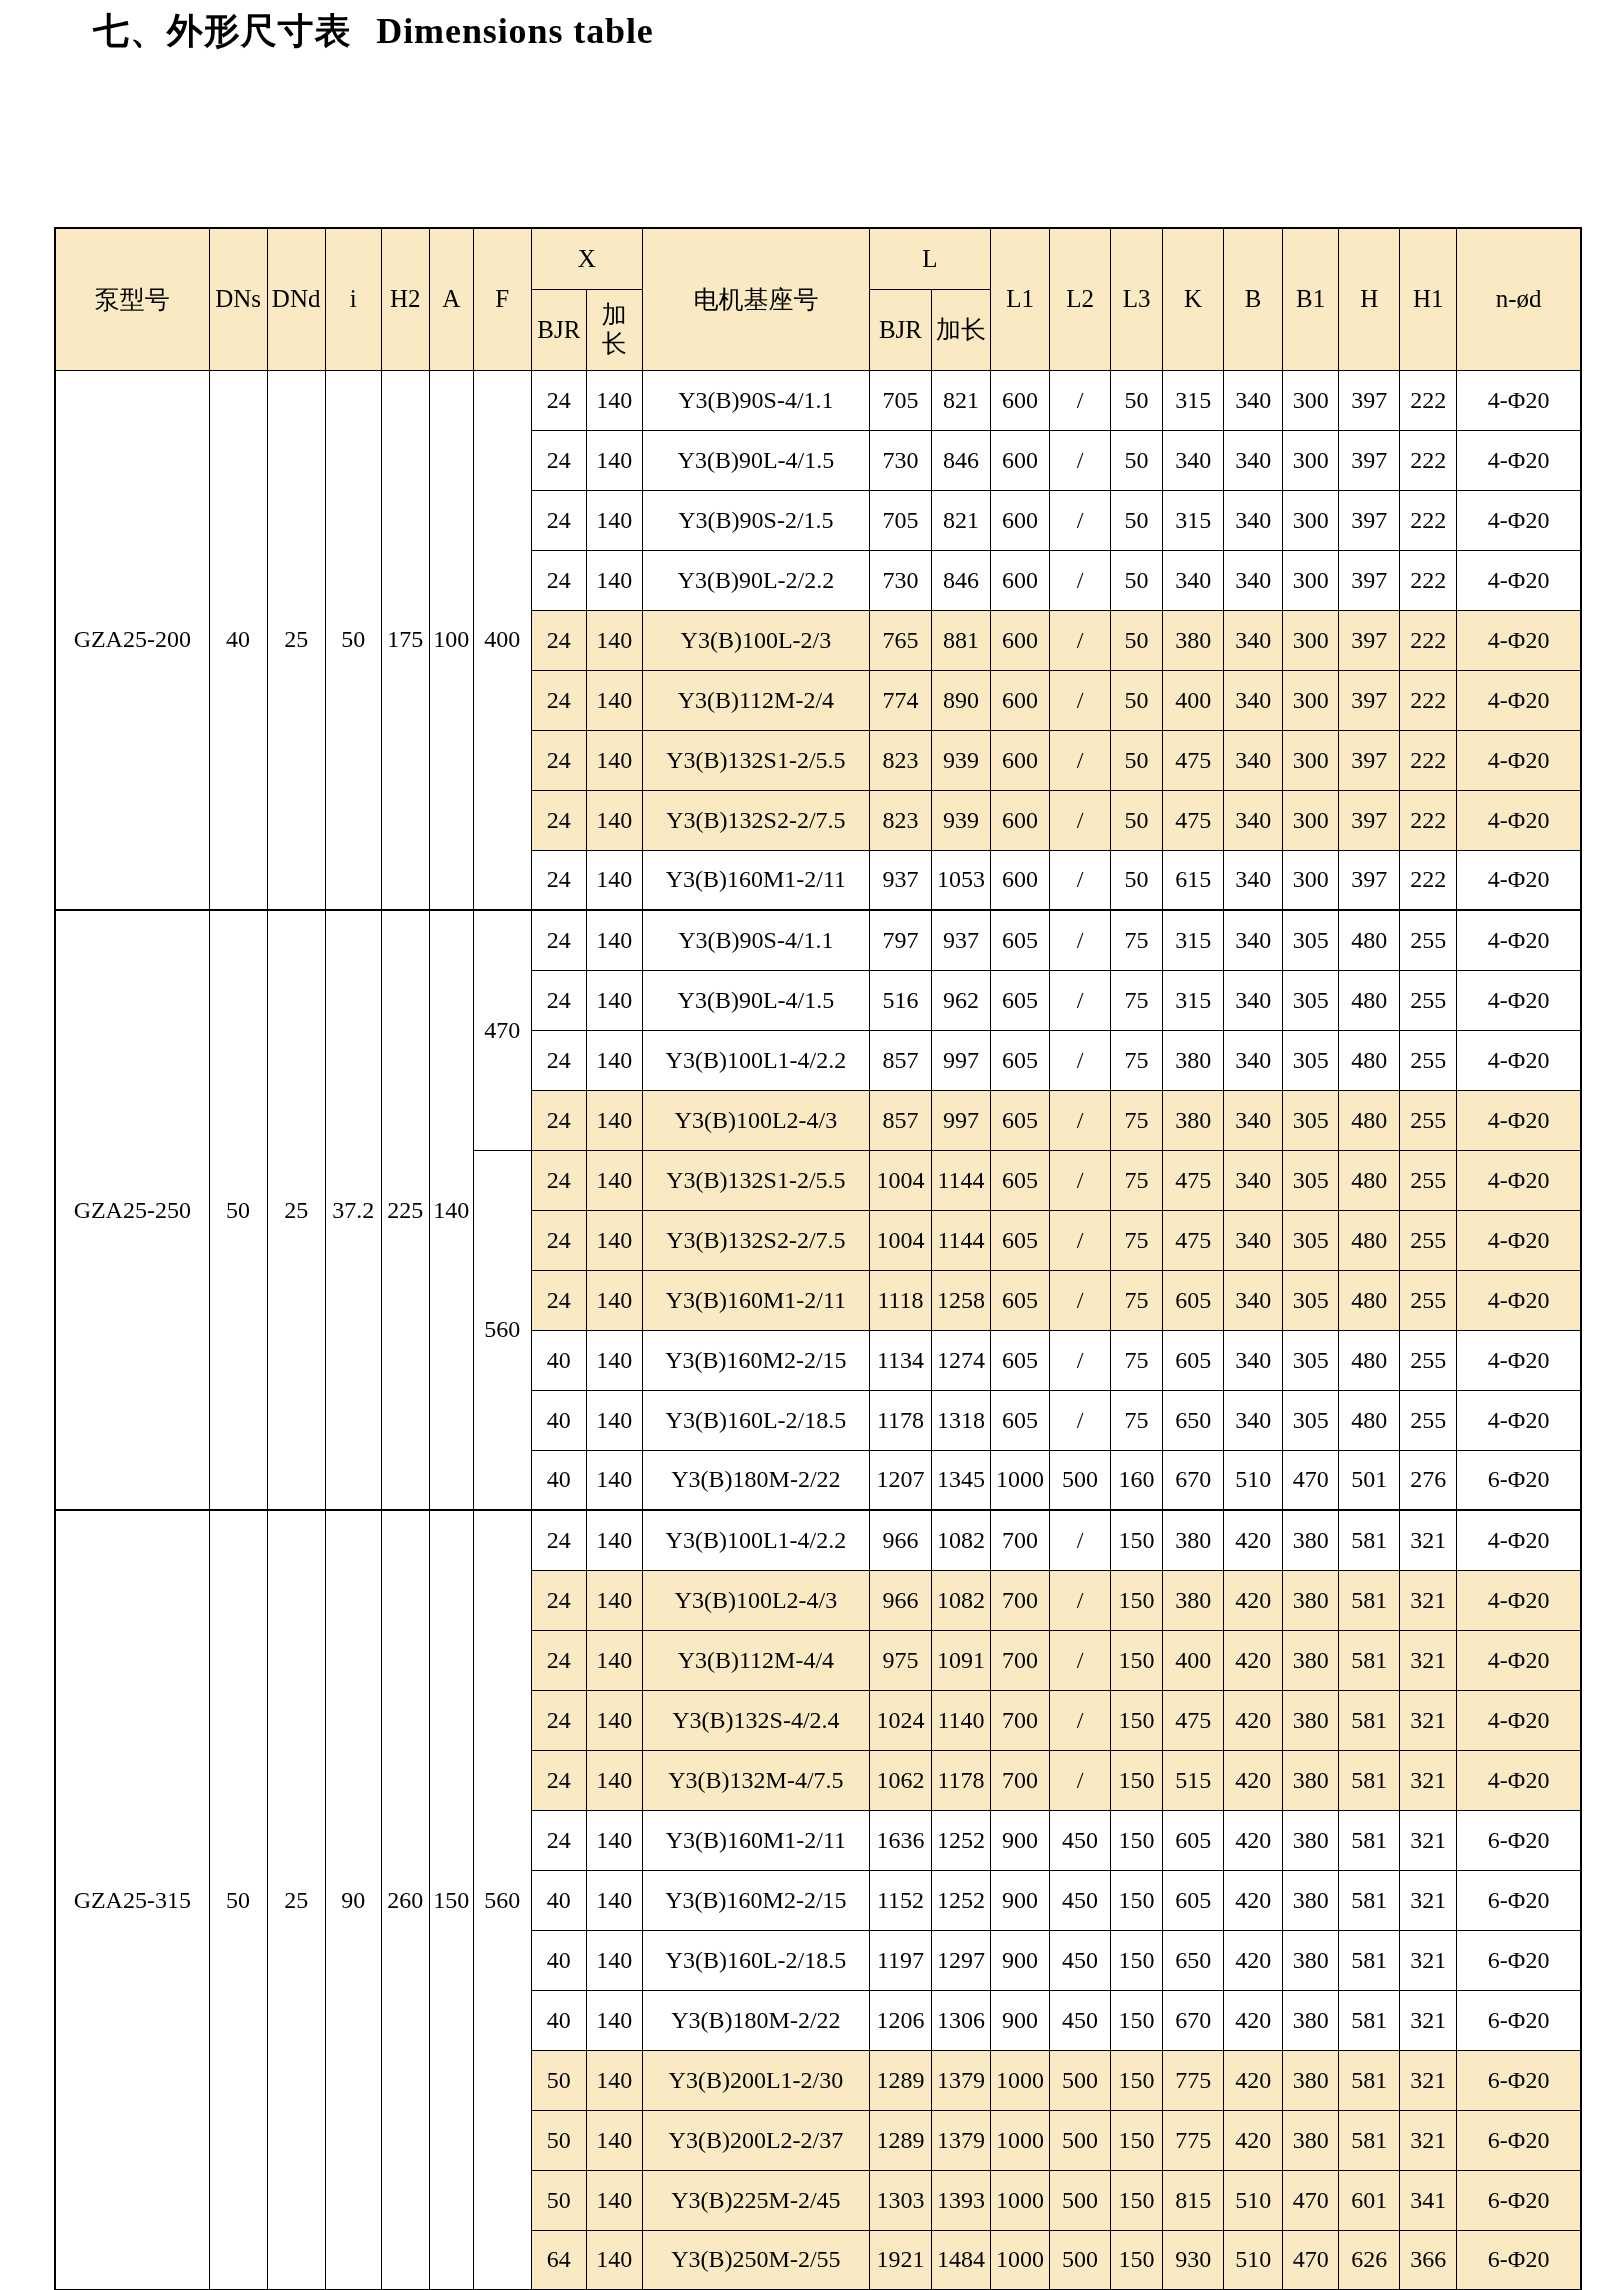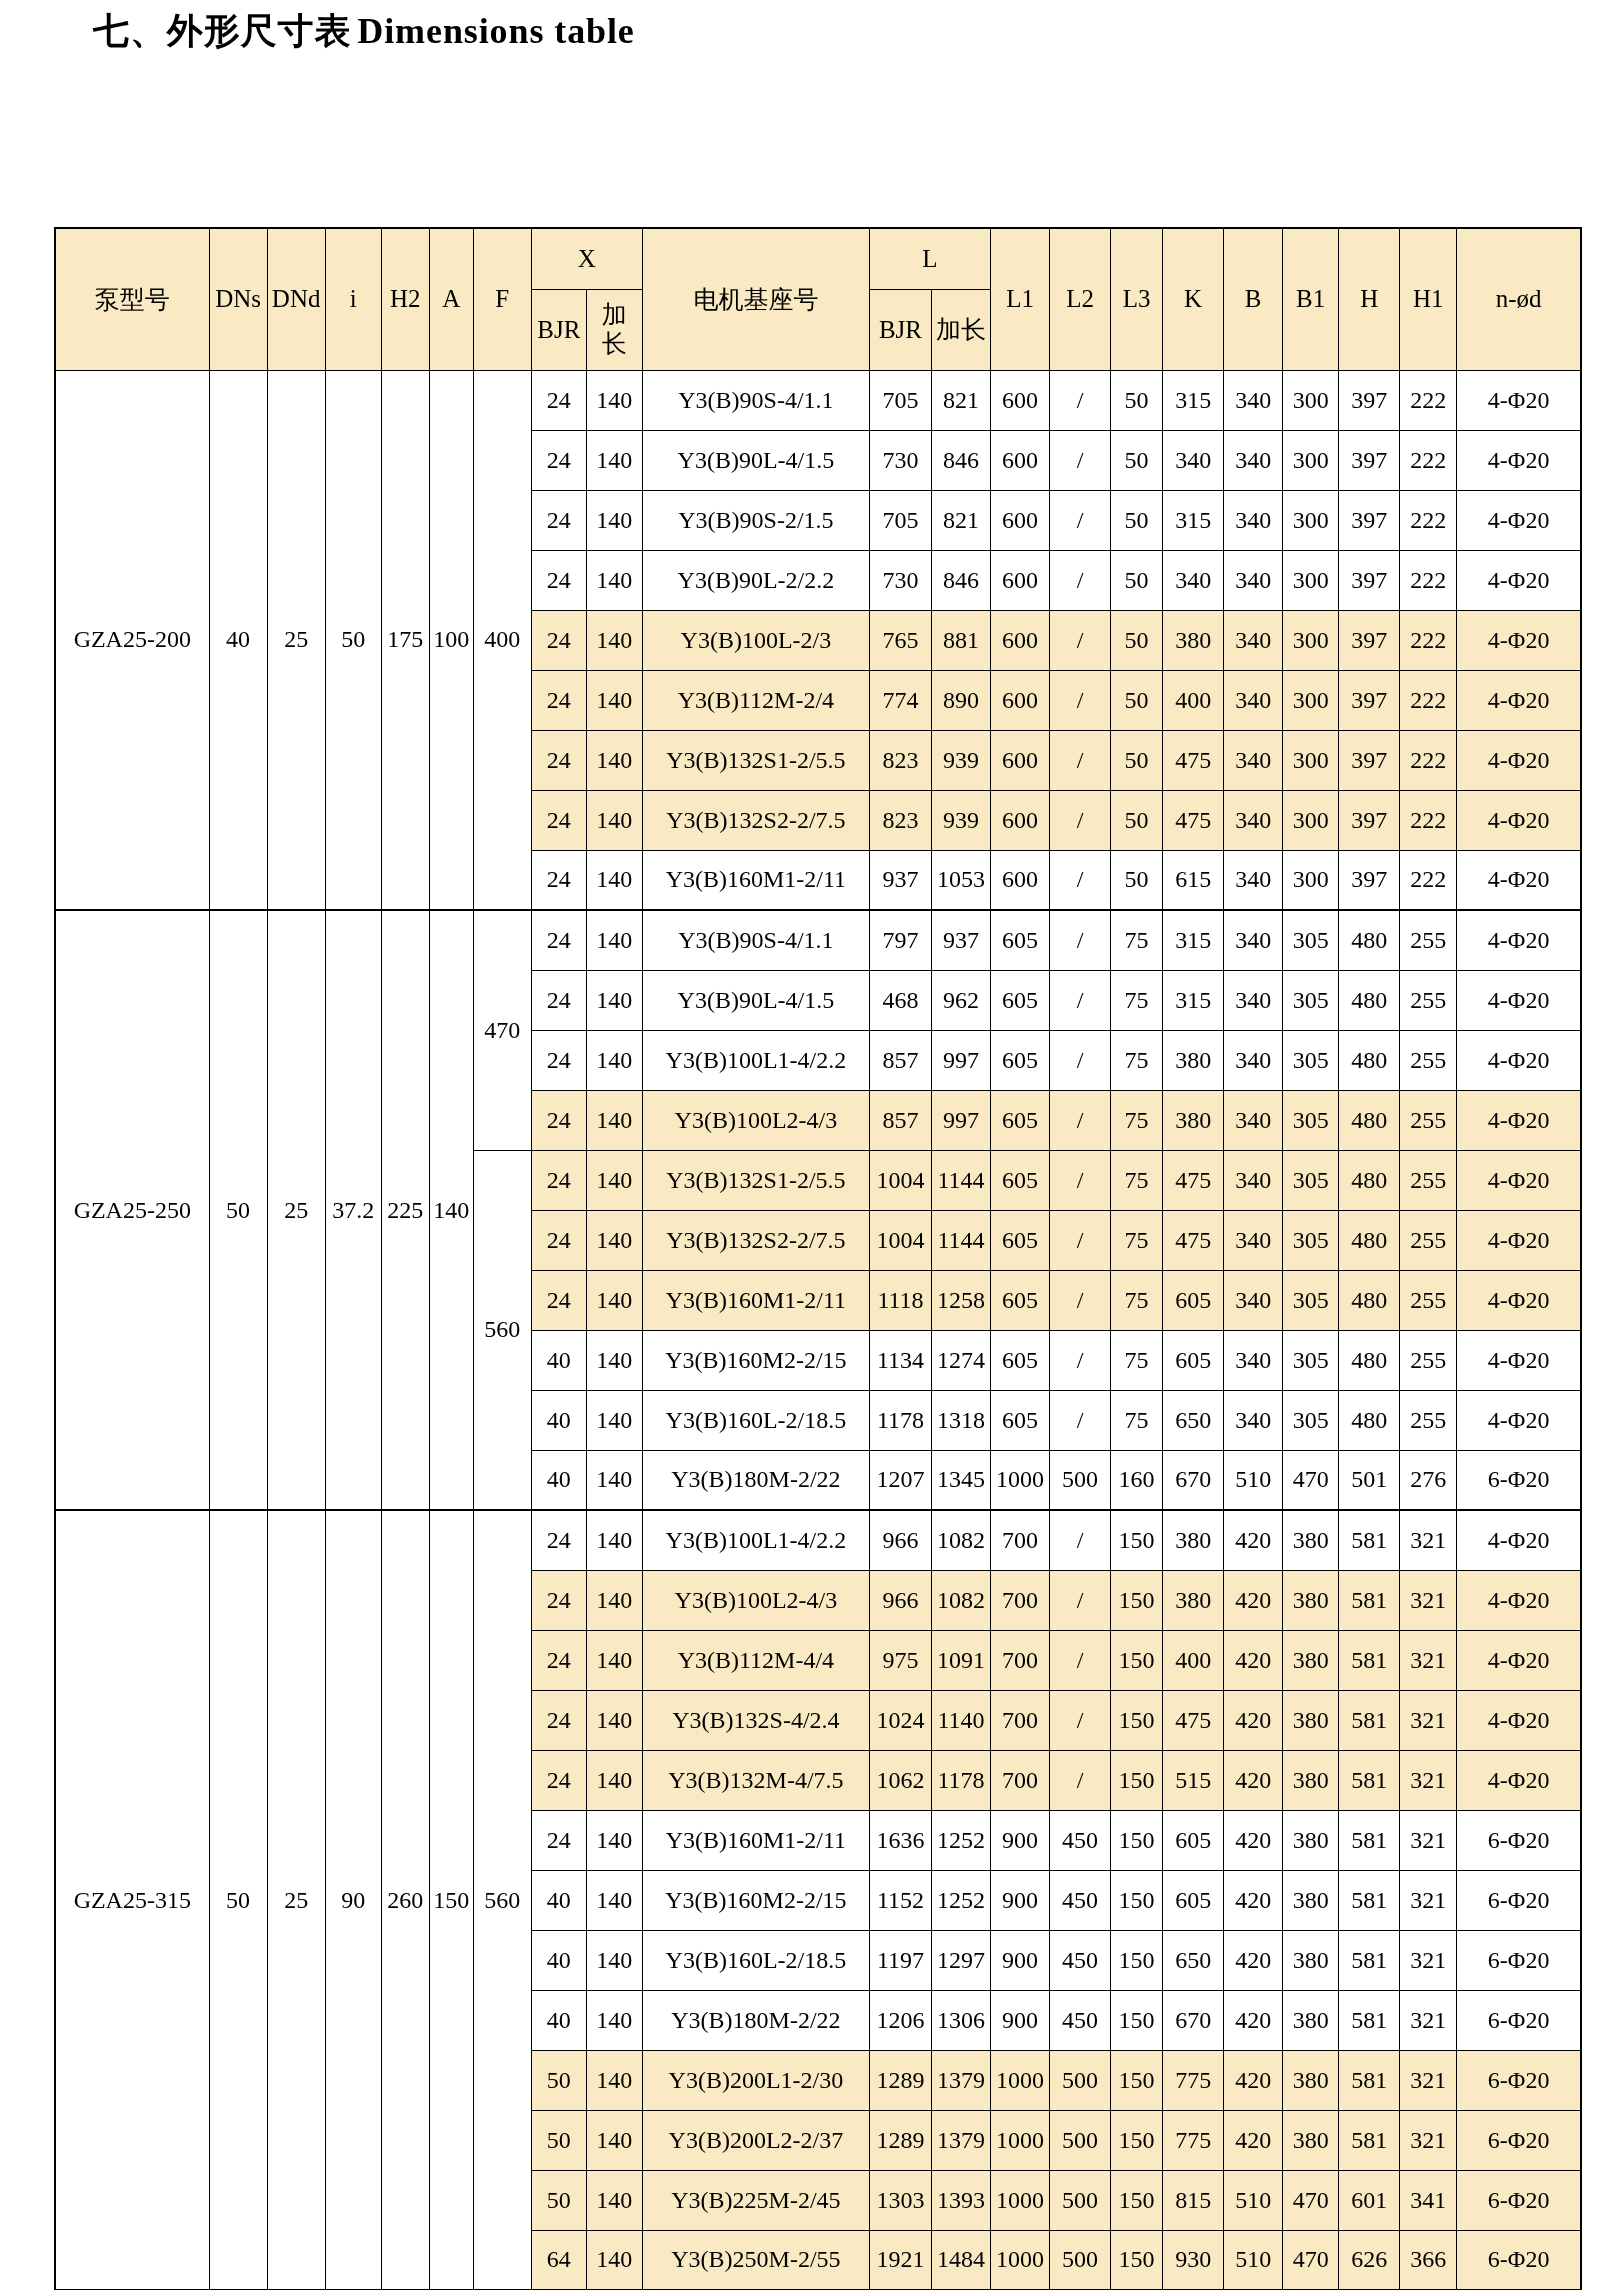--- a/index.html
+++ b/index.html
@@ -4,21 +4,21 @@
 <style>
   html,body{margin:0;padding:0;}
   body{
     width:1620px;height:2291px;background:#ffffff;position:relative;
     font-family:"Liberation Serif","DejaVu Serif",serif;color:#000;
   }
   .page-title{
     position:absolute;left:93px;top:7.2px;font-size:36px;font-weight:bold;
     letter-spacing:0.9px;white-space:nowrap;
   }
-  .page-title .en{margin-left:6px;}
+  .page-title .en{margin-left:25px;}
   table.dim{
     position:absolute;left:54px;top:227px;border-collapse:collapse;
     table-layout:fixed;width:1528px;border:2.7px solid #000;
   }
   th,td{
     border:1.8px solid #000;text-align:center;vertical-align:middle;
     padding:0;font-weight:normal;overflow:hidden;
   }
   thead th{background:#F9EAC4;font-size:25px;}
   thead tr.h1{height:61px;}
@@ -262,21 +262,21 @@
         <td class="d">340</td>
         <td class="d">305</td>
         <td class="d">480</td>
         <td class="d">255</td>
         <td class="d">4-Φ20</td>
       </tr>
       <tr>
         <td class="d">24</td>
         <td class="d">140</td>
         <td class="d">Y3(B)90L-4/1.5</td>
-        <td class="d">468</td>
+        <td class="d">516</td>
         <td class="d">962</td>
         <td class="d">605</td>
         <td class="d">/</td>
         <td class="d">75</td>
         <td class="d">315</td>
         <td class="d">340</td>
         <td class="d">305</td>
         <td class="d">480</td>
         <td class="d">255</td>
         <td class="d">4-Φ20</td>

